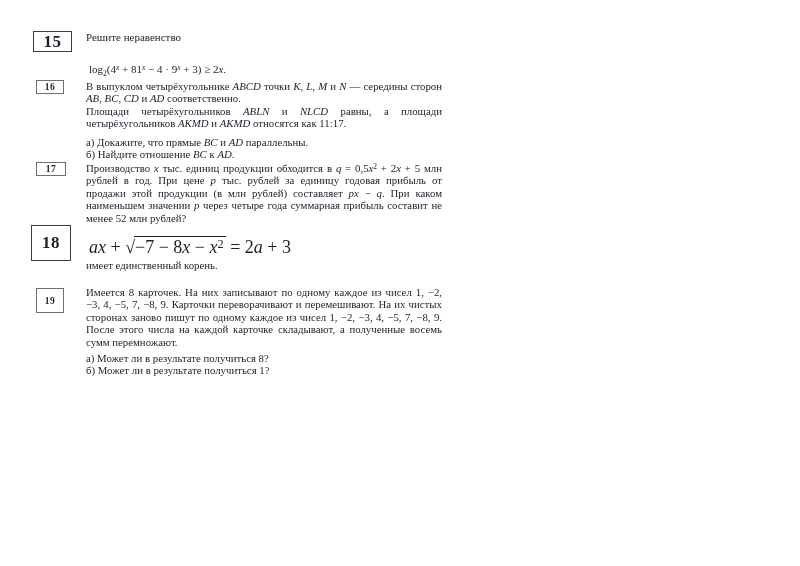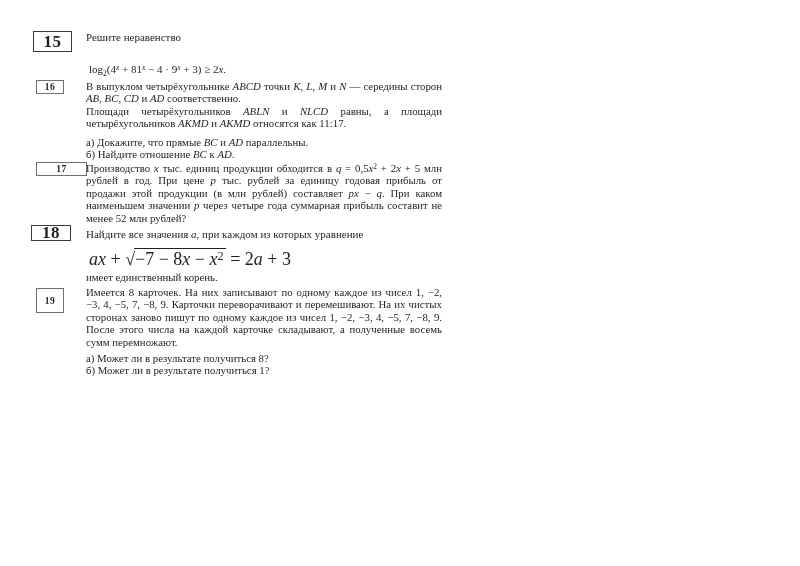--- a/index.html
+++ b/index.html
@@ -12,22 +12,22 @@
   
   .numbox{
     position:absolute;box-sizing:border-box;background:#fff;
     display:flex;align-items:center;justify-content:center;
     font-weight:700;letter-spacing:0.5px;
   }
   .numbox.large{border:1.5px solid #3c3c45;font-size:17px;}
   .numbox.small{border:1px solid #6e6e78;font-size:9.5px;}
   #box15{left:33px;top:31px;width:39px;height:21px;}
   #box16{left:36px;top:80px;width:28px;height:14px;}
-  #box17{left:36px;top:162px;width:51px;height:14px;}
-  #box18{left:31px;top:225px;width:40px;height:16px;}
+  #box17{left:36px;top:162px;width:30px;height:14px;}
+  #box18{left:31px;top:225px;width:40px;height:36px;}
   #box19{left:36px;top:288px;width:28px;height:25px;}
 
   
   .txt{
     position:absolute;left:86px;width:356px;
     font-size:10.8px;line-height:12.4px;text-align:justify;
   }
   .txt p{margin:0;}
   #c15{top:31px;}
   #c16{top:80px;}
@@ -79,21 +79,20 @@
     <span>17</span>
   </div>
   <div class="txt" id="c17">
     <p>Производство <span class="it">x</span> тыс. единиц продукции обходится в <span class="it">q</span> = 0,5<span class="it">x</span><span class="sup">2</span> + 2<span class="it">x</span> + 5 млн рублей в год. При цене <span class="it">p</span> тыс. рублей за единицу годовая прибыль от продажи этой продукции (в млн рублей) составляет <span class="it">px</span> − <span class="it">q</span>. При каком наименьшем значении <span class="it">p</span> через четыре года суммарная прибыль составит не менее 52 млн рублей?</p>
   </div>
 
   <div class="numbox large" id="box18">
     <span>18</span>
   </div>
   <div class="txt" id="c18">
-    <p class="intro">Найдите все значения <span class="it">a</span>, при каждом из которых уравнение</p>
     <p class="formula"><span class="it">ax</span> + <span class="sqrt"><span class="radical">√</span><span class="vinculum">−7 − 8<span class="it">x</span> − <span class="it">x</span><span class="sup">2</span></span></span> = 2<span class="it">a</span> + 3</p>
     <p class="outro">имеет единственный корень.</p>
   </div>
 
   <div class="numbox small" id="box19">
     <span>19</span>
   </div>
   <div class="txt" id="c19">
     <p>Имеется 8 карточек. На них записывают по одному каждое из чисел 1, −2, −3, 4, −5, 7, −8, 9. Карточки переворачивают и перемешивают. На их чистых сторонах заново пишут по одному каждое из чисел 1, −2, −3, 4, −5, 7, −8, 9. После этого числа на каждой карточке складывают, а полученные восемь сумм перемножают.</p>
     <p class="parts">а) Может ли в результате получиться 8?</p>

